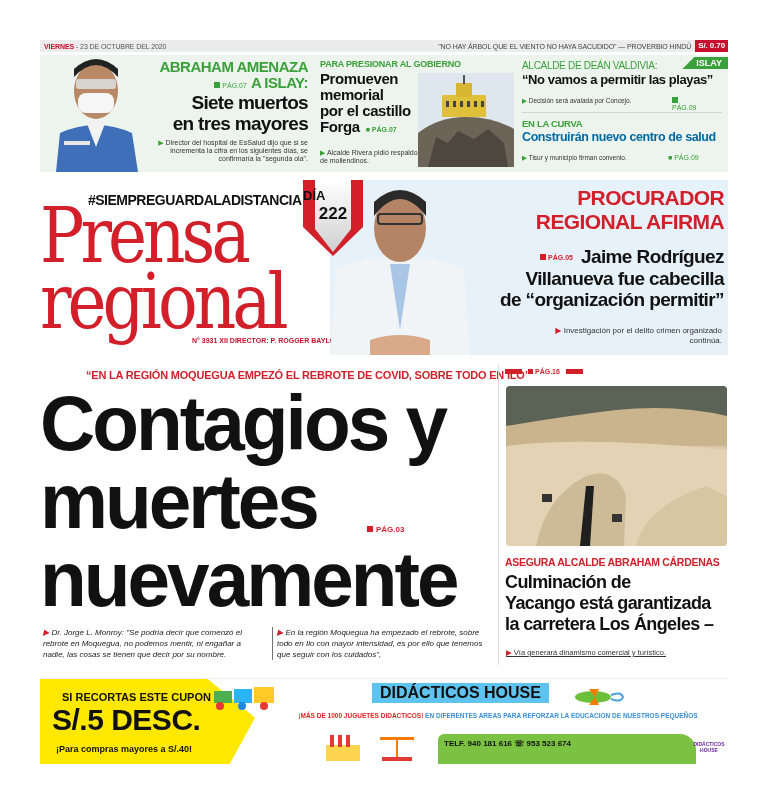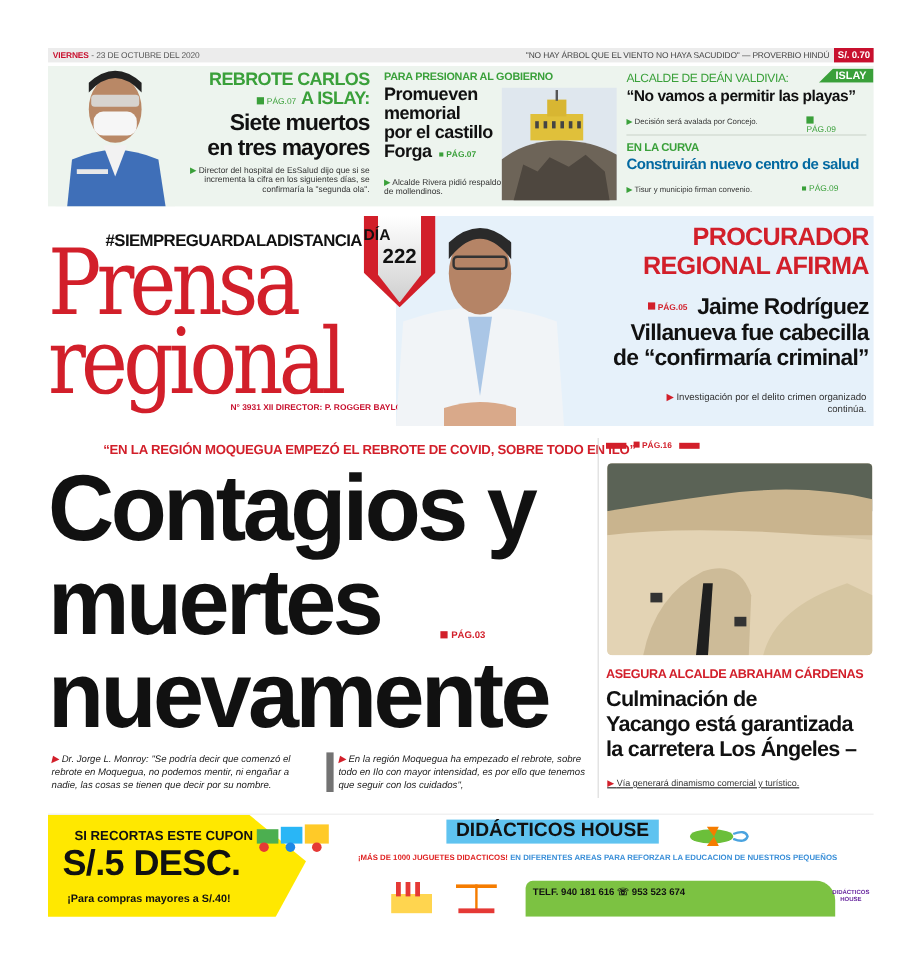--- a/index.html
+++ b/index.html
@@ -59,21 +59,21 @@
   .mh-head .pag { color: #d21f2a; font-size: 7px; letter-spacing: 0; margin-right: 8px; vertical-align: middle; }
   .mh-head .sq { display: inline-block; width: 6px; height: 6px; background: #d21f2a; margin-right: 2px; }
   .mh-sum { position: absolute; right: 6px; top: 146px; width: 170px; text-align: right; font-size: 8px; line-height: 10px; color: #333; }
   .rtri { color: #d21f2a; }
 
   .lead-kicker { position: absolute; left: 86px; top: 369px; font-weight: bold; font-size: 11px; color: #d21f2a; letter-spacing: -0.2px; }
   .lead-head { position: absolute; left: 40px; top: 384px; font-weight: bold; font-size: 78px; line-height: 78px; letter-spacing: -3px; color: #111; transform: scaleX(0.98); transform-origin: left top; }
   .lead-pag { position: absolute; left: 367px; top: 525px; font-size: 8px; font-weight: bold; color: #d21f2a; }
   .lead-pag .sq { display: inline-block; width: 6px; height: 6px; background: #d21f2a; margin-right: 3px; }
   .lead-sum1 { position: absolute; left: 43px; top: 627px; width: 220px; font-size: 8px; line-height: 11px; font-style: italic; color: #222; }
-  .lead-sum2 { position: absolute; left: 272px; top: 627px; width: 225px; font-size: 8px; line-height: 11px; font-style: italic; color: #222; padding-left: 4px; border-left: 6px solid #737373; }
+  .lead-sum2 { position: absolute; left: 272px; top: 627px; width: 225px; font-size: 8px; line-height: 11px; font-style: italic; color: #222; padding-left: 4px; border-left: 1px solid #737373; }
   .vdiv { position: absolute; left: 498px; top: 365px; width: 1px; height: 300px; background: #ddd; }
 
   .side-pag { position: absolute; left: 505px; top: 368px; display: flex; align-items: center; gap: 6px; font-size: 7px; font-weight: bold; color: #d21f2a; }
   .side-pag .bar { width: 17px; height: 5px; background: #d21f2a; }
   .side-pag .sq { display: inline-block; width: 5px; height: 5px; background: #d21f2a; margin-right: 2px; }
   .side-photo { position: absolute; left: 506px; top: 386px; width: 221px; height: 160px; border-radius: 4px; overflow: hidden; }
   .side-kicker { position: absolute; left: 505px; top: 556px; font-weight: bold; font-size: 10.5px; color: #d21f2a; letter-spacing: -0.3px; }
   .side-head { position: absolute; left: 505px; top: 572px; width: 230px; font-weight: bold; font-size: 18px; line-height: 21px; letter-spacing: -0.6px; color: #111; }
   .side-sum { position: absolute; left: 506px; top: 648px; font-size: 7.5px; color: #333; text-decoration: underline; }
 
@@ -108,21 +108,21 @@
       <rect width="100" height="117" fill="#edf4ee"></rect>
       <path d="M10 117 L14 78 Q50 62 86 78 L92 117 Z" fill="#3f6fb8"></path>
       <path d="M40 66 L50 92 L60 66 Z" fill="#f2f2f2"></path>
       <ellipse cx="50" cy="36" rx="22" ry="28" fill="#b98866"></ellipse>
       <path d="M28 22 Q50 -2 72 22 L72 14 Q50 -6 28 14 Z" fill="#222"></path>
       <rect x="30" y="24" width="40" height="10" rx="3" fill="#dfe6ea" opacity="0.8"></rect>
       <rect x="32" y="38" width="36" height="20" rx="8" fill="#f6f6f6"></rect>
       <rect x="18" y="86" width="26" height="4" fill="#e8e8e8"></rect>
     </svg>
     <div class="kicker">
-      <span>REBROTE CARLOS</span><br>
+      <span>ABRAHAM AMENAZA</span><br>
       <span class="pag"><span class="sq"></span><span>PÁG.07</span></span><span>A ISLAY:</span>
     </div>
     <div class="headline">
       <span>Siete muertos</span><br>
       <span>en tres mayores</span>
     </div>
     <div class="summary"><span class="tri">▶ </span><span>Director del hospital de EsSalud dijo que si se incrementa la cifra en los siguientes días, se confirmaría la "segunda ola".</span></div>
   </div>
 
   <div class="t2">
@@ -186,21 +186,21 @@
     <rect x="48" y="34" width="44" height="10" rx="3" fill="none" stroke="#333" stroke-width="2"></rect>
     <path d="M40 160 Q70 150 100 160 L100 175 L40 175 Z" fill="#d9a98a"></path>
   </svg>
   <div class="mh-kicker">
     <span>PROCURADOR</span><br>
     <span>REGIONAL AFIRMA</span>
   </div>
   <div class="mh-head">
     <span class="pag"><span class="sq"></span><span>PÁG.05</span></span><span>Jaime Rodríguez</span><br>
     <span>Villanueva fue cabecilla</span><br>
-    <span>de “confirmaría criminal”</span>
+    <span>de “organización permitir”</span>
   </div>
   <div class="mh-sum"><span class="rtri">▶ </span><span>Investigación por el delito crimen organizado continúa.</span></div>
 </div>
 
 <div class="lead-kicker">“EN LA REGIÓN MOQUEGUA EMPEZÓ EL REBROTE DE COVID, SOBRE TODO EN ILO”</div>
 <div class="lead-head">
   <div>Contagios y</div>
   <div>muertes</div>
   <div>nuevamente</div>
 </div>

